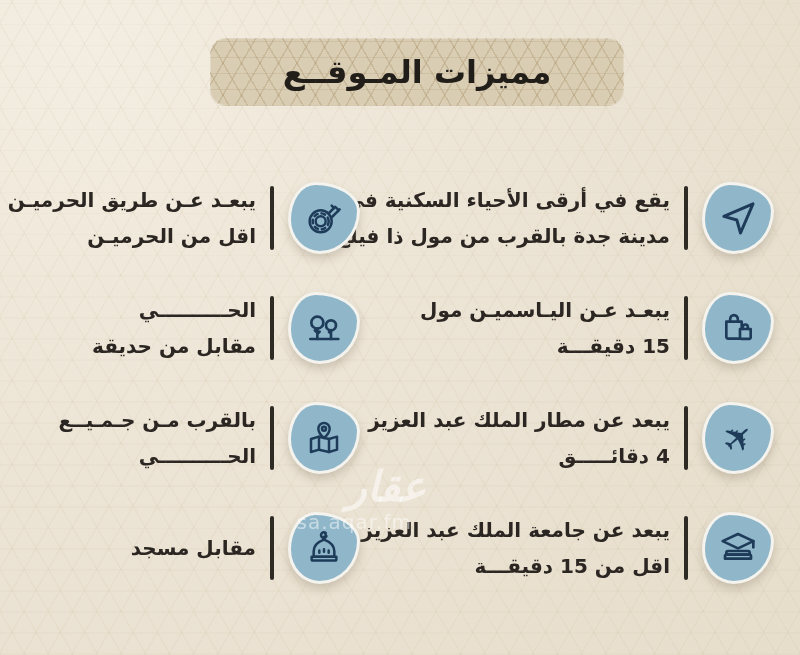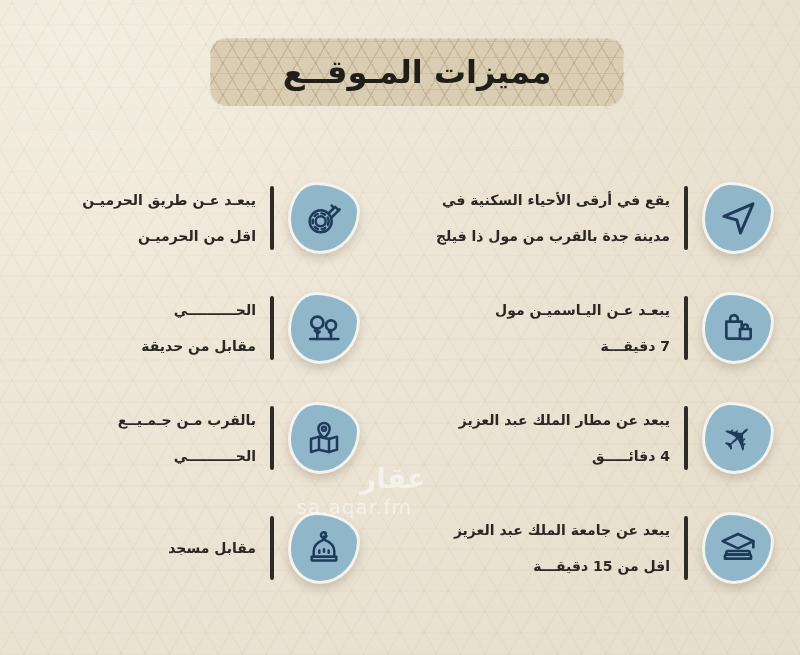--- a/index.html
+++ b/index.html
@@ -63,30 +63,31 @@
   .plane-glyph{
     font-size:37px;color:var(--icon_stroke,#1e3c59);
     transform:rotate(-42deg);line-height:1;display:block;
   }
   .divider{
     flex:0 0 4px;width:4px;height:64px;border-radius:2px;
     background:#2e2a24;
   }
   .text{
     flex:1;direction:rtl;white-space:nowrap;
-    font-size:14px;font-weight:700;color:var(--text,#2b2622);
+    font-size:20px;font-weight:700;color:var(--text,#2b2622);
     line-height:36px;
   }
   .watermark{
     position:absolute;left:298px;top:464px;width:128px;z-index:5;
     pointer-events:none;text-align:right;
   }
   .wm-ar{
-    font-size:28px;font-weight:700;color:rgba(255,255,255,.55);
+    font-size:42px;font-weight:700;color:rgba(255,255,255,.55);
     line-height:1.1;
+    font-style:italic;
   }
   .wm-latin{
     font-size:20px;color:rgba(255,255,255,.5);letter-spacing:1px;
     margin-top:0;transform:translateX(-14px);direction:ltr;text-align:right;
   }
 </style>
 </head>
 <body>
 
 <div class="canvas">
@@ -117,21 +118,21 @@
         <svg width="40" height="40" viewBox="0 0 24 24" stroke-width="1.6">
           <path d="M5 8.2 H14.2 V17.3 a1.1 1.1 0 0 1 -1.1 1.1 H6.1 A1.1 1.1 0 0 1 5 17.3 Z"></path>
           <path d="M7.3 8.2 V6.6 a2.3 2.3 0 0 1 4.6 0 V8.2"></path>
           <path class="occlude" d="M13.2 12.6 H19.6 V17.6 a0.9 0.9 0 0 1 -0.9 0.9 H14.1 a0.9 0.9 0 0 1 -0.9 -0.9 Z"></path>
           <path d="M14.9 12.6 V11.4 a1.5 1.5 0 0 1 3 0 V12.6"></path>
         </svg>
       </div>
       <div class="divider"></div>
       <div class="text">
         <div>يبعـد عـن اليـاسميـن مول</div>
-        <div>7 دقيقـــة</div>
+        <div>15 دقيقـــة</div>
       </div>
     </div>
 
     <div class="feature">
       <div class="icon-tile">
         <span class="plane-glyph">✈</span>
       </div>
       <div class="divider"></div>
       <div class="text">
         <div>يبعد عن مطار الملك عبد العزيز</div>

